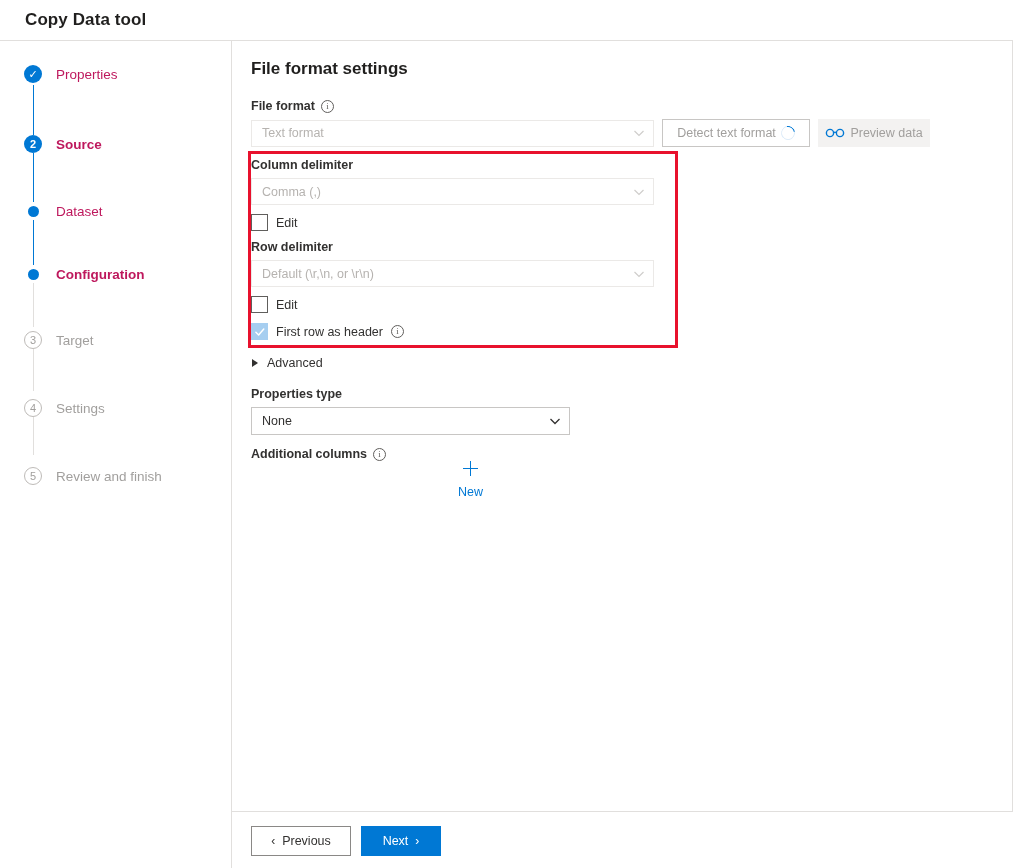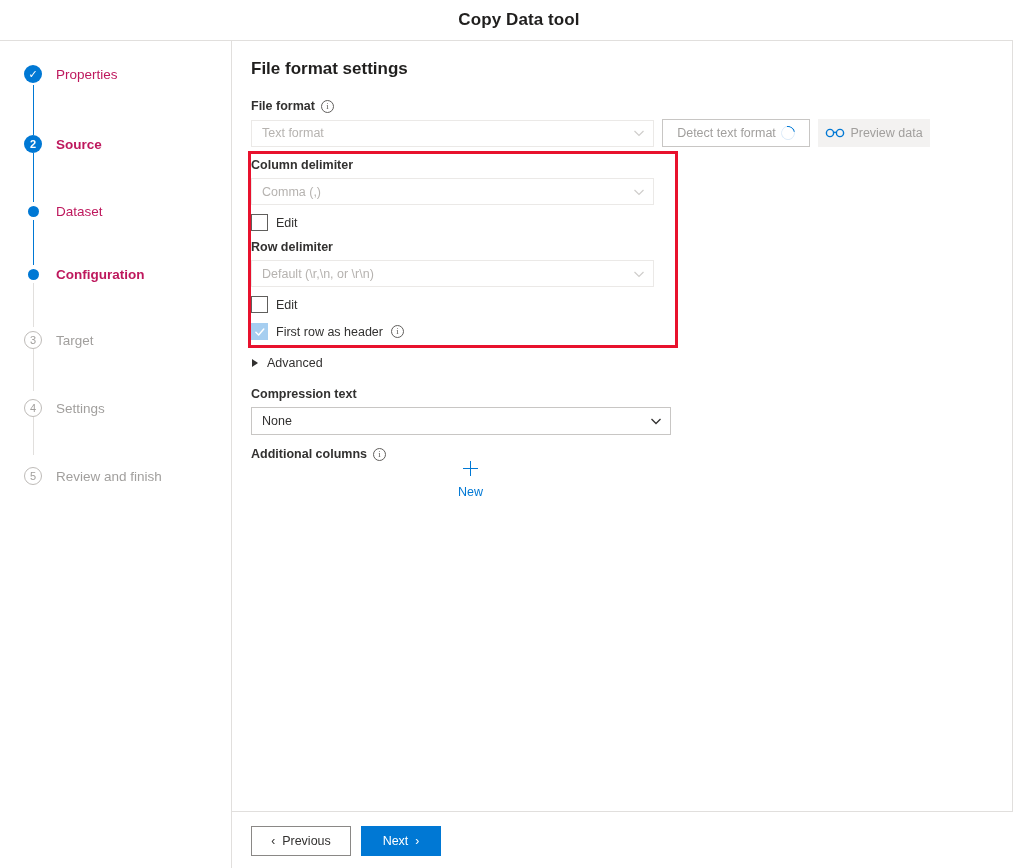--- a/index.html
+++ b/index.html
@@ -19,21 +19,20 @@
 
   
   .titlebar {
     position: absolute;
     left: 0; top: 0;
     width: 1013px; height: 41px;
     background: #ffffff;
     border-bottom: 1px solid #e1dfdd;
     display: flex;
     align-items: center;
-    justify-content: center;
   }
   .titlebar .title {
     margin-left: 25px;
     font-size: 17px;
     font-weight: bold;
     color: #201f1e;
     letter-spacing: 0.1px;
   }
 
   
@@ -472,22 +471,22 @@
     </div>
 
     <div style="position:absolute; left:20px; top:315px;">
       <div class="advanced-row">
         <span class="tri"></span>
         <span>Advanced</span>
       </div>
     </div>
 
     <div style="position:absolute; left:19px; top:346px; width:430px;">
-      <div class="field-label">Compression text</div>
-      <div class="dd" style="width:420px; margin-top:6px; height:28px;">
+      <div class="field-label">Properties type</div>
+      <div class="dd" style="width:319px; margin-top:6px; height:28px;">
         <span>None</span>
         <span class="chev">
           <svg viewBox="0 0 12 12" width="12" height="12">
               <path d="M1.5 4 L6 8.5 L10.5 4" fill="none" stroke="#323130" stroke-width="1.3"></path>
             </svg>
         </span>
       </div>
     </div>
 
     <div style="position:absolute; left:19px; top:406px; width:430px;">

